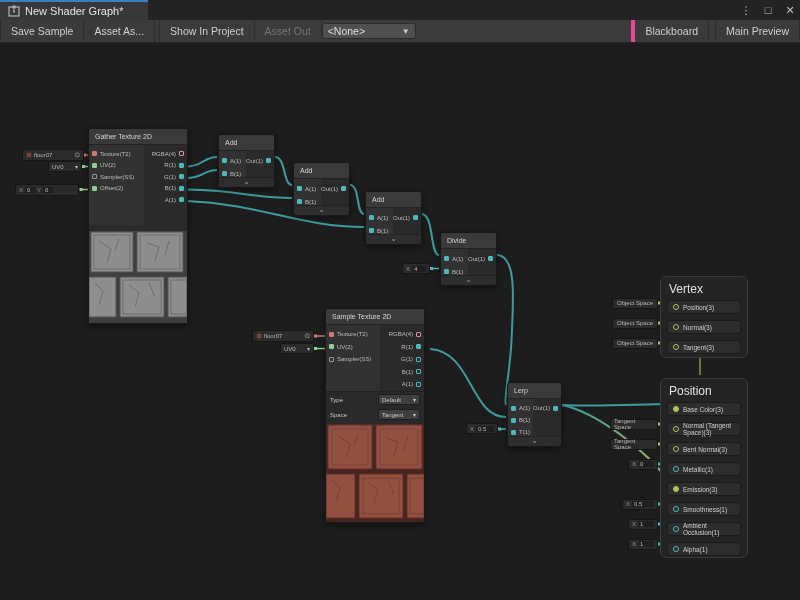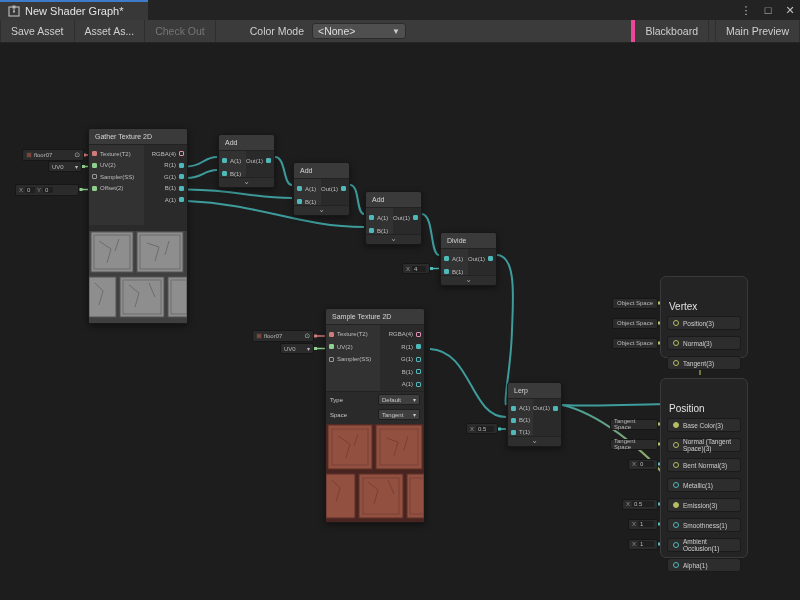--- a/index.html
+++ b/index.html
@@ -62,21 +62,21 @@
   .chip { position:absolute; z-index:2; background:#2b2b2b; border:1px solid #161616; border-radius:2px;
           color:#b9b9b9; font-size:6px; display:flex; align-items:center; gap:2px; padding:1px 3px; height:12px; }
   .chip .swatch { width:6px; height:6px; background:#7a4538; border:1px solid #333; }
   .chip .picker { color:#aaa; font-size:7px; }
   .chip .arrow { font-size:6px; color:#bbb; }
   .chip .vbox { background:#1f1f1f; border-radius:1px; padding:0 2px; min-width:10px; }
   .chip .klabel { color:#8f8f8f; }
 
   
   .stack { position:absolute; background:#242424; border:1px solid #3a3a3a; border-radius:6px; z-index:2; }
-  .stack-title { color:#e2e2e2; font-size:10px; padding:5px 8px 4px 8px;margin-top:19px; }
+  .stack-title { color:#e2e2e2; font-size:12px; padding:5px 8px 4px 8px; }
   .srow { position:relative; margin:0 6px 6px 6px; height:14px; background:#2d2d2d; border:1px solid #1a1a1a;
           border-radius:3px; display:flex; align-items:center; gap:4px; padding:0 5px; font-size:6.5px; color:#cecece; }
   .cport { width:6px; height:6px; border-radius:50%; border:1px solid; flex:0 0 auto; }
   .c-olive { border-color:#b5bd63; } .c-olive.filled { background:#b5bd63; }
   .c-teal  { border-color:#4fb9b9; }
 </style>
 </head>
 <body>
 
 <div class="window">
@@ -92,24 +92,24 @@
       <span>New Shader Graph*</span>
     </div>
     <div class="win-controls">
       <span>⋮</span>
       <span>□</span>
       <span>✕</span>
     </div>
   </div>
 
   <div class="toolbar">
-    <div class="tbtn first">Save Asset</div>
+    <div class="tbtn first">Save Sample</div>
     <div class="tbtn">Asset As...</div>
-    <div class="tbtn disabled">Check Out</div>
-    <div class="tlabel">Color Mode</div>
+    <div class="tbtn" style="margin-left:4px;border-left:1px solid #2e2e2e;">Show In Project</div>
+    <div class="tbtn disabled">Asset Out</div>
     <div class="tdrop">
       <span>&lt;None&gt;</span>
       <span class="arrow">▼</span>
     </div>
     <div class="tspacer"></div>
     <div class="tbtn" style="border-left:4px solid #ec4899;">Blackboard</div>
     <div class="tbtn" style="margin-left:6px;border-left:1px solid #2e2e2e;">Main Preview</div>
   </div>
 
   <div class="canvas"></div>

